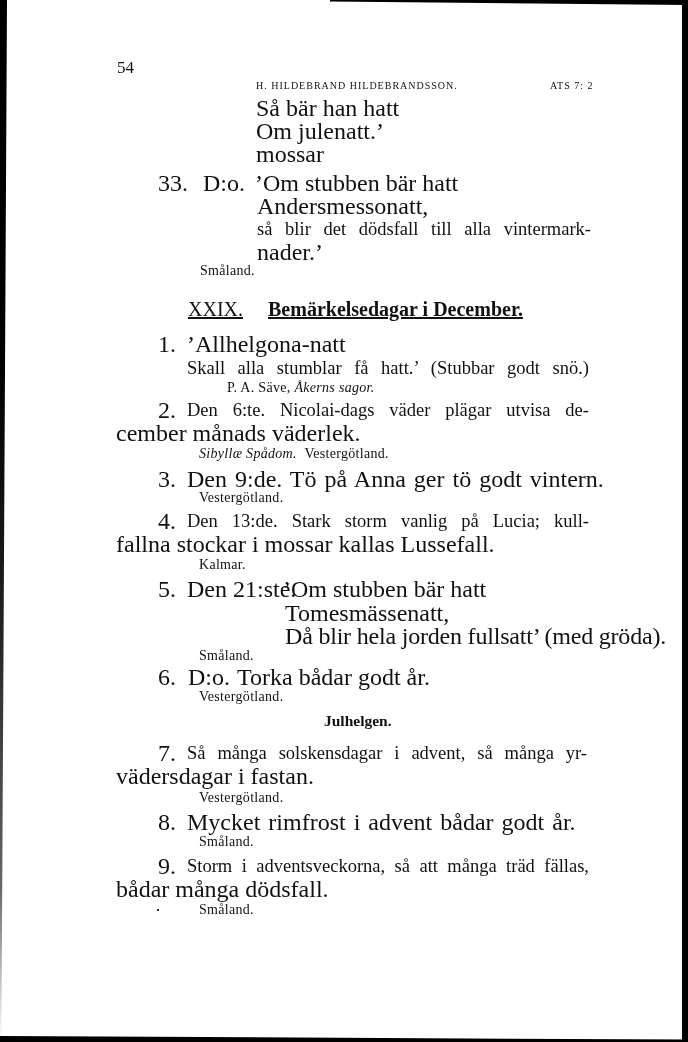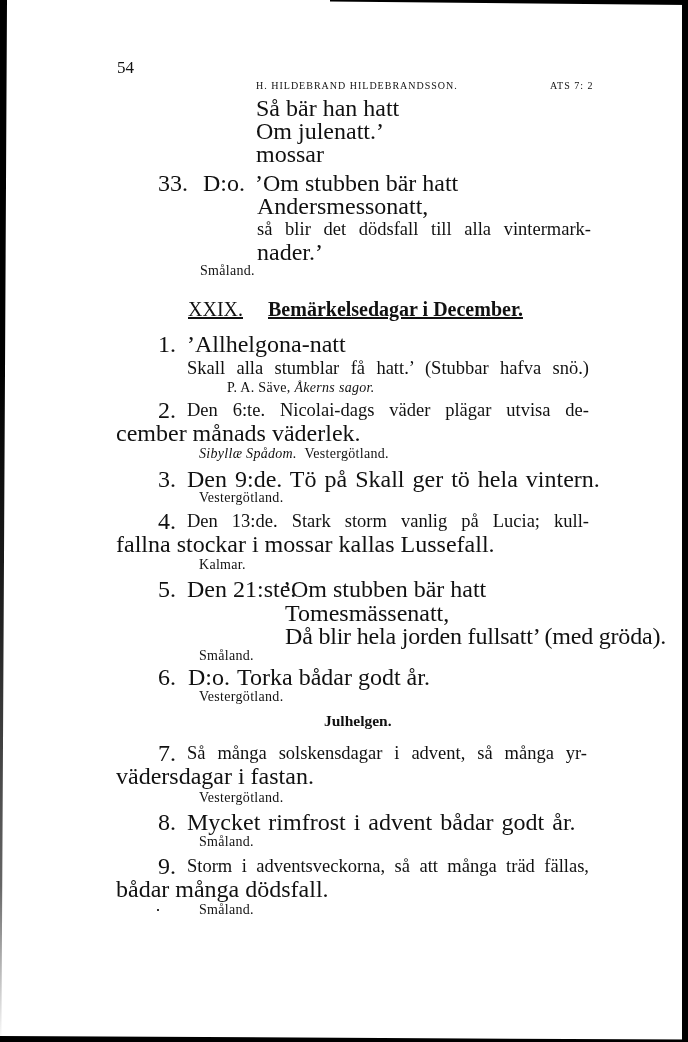--- a/index.html
+++ b/index.html
@@ -67,40 +67,40 @@
 
 <div>
   <span class="sec-title" style="left:188px; top:298px;">XXIX.</span>
   <span class="sec-title bold" style="left:268px; top:298px;">Bemärkelsedagar i December.</span>
 </div>
 
 <div>
   <span class="t" style="left:158px; top:333px;"></span>
   <span class="t" style="left:158px; top:333px;">1.</span>
   <span class="t" style="left:187px; top:333px;">’Allhelgona-natt</span>
-  <span class="justify" style="left:187px; top:357px; width:402px;">Skall alla stumblar få hatt.’ (Stubbar hafva snö.)</span>
+  <span class="justify" style="left:187px; top:357px; width:402px;">Skall alla stumblar få hatt.’ (Stubbar godt snö.)</span>
   <span class="src" style="left:199px; top:380px;margin-left:28px;">
     <span>P. A. Säve,</span>
     <span class="it">Åkerns sagor.</span>
   </span>
 </div>
 
 <div>
   <span class="t" style="left:158px; top:399px;">2.</span>
   <span class="justify" style="left:187px; top:399px; width:402px;">Den 6:te.  Nicolai-dags väder plägar utvisa de-</span>
   <span class="t" style="left:116px; top:422px;">cember månads väderlek.</span>
   <span class="src" style="left:199px; top:446px;">
     <span class="it">Sibyllæ Spådom.</span>
     &nbsp;<span>Vestergötland.</span>
   </span>
 </div>
 
 <div>
   <span class="t" style="left:158px; top:468px;">3.</span>
-  <span class="t" style="left:187px; top:468px; word-spacing:2px;">Den 9:de.  Tö på Skall ger tö hela vintern.</span>
+  <span class="t" style="left:187px; top:468px; word-spacing:2px;">Den 9:de.  Tö på Anna ger tö godt vintern.</span>
   <span class="src" style="left:199px; top:490px;">Vestergötland.</span>
 </div>
 
 <div>
   <span class="t" style="left:158px; top:510px;">4.</span>
   <span class="justify" style="left:187px; top:510px; width:402px;">Den 13:de.  Stark storm vanlig på Lucia; kull-</span>
   <span class="t" style="left:116px; top:533px;">fallna stockar i mossar kallas Lussefall.</span>
   <span class="src" style="left:199px; top:557px;">Kalmar.</span>
 </div>
 

